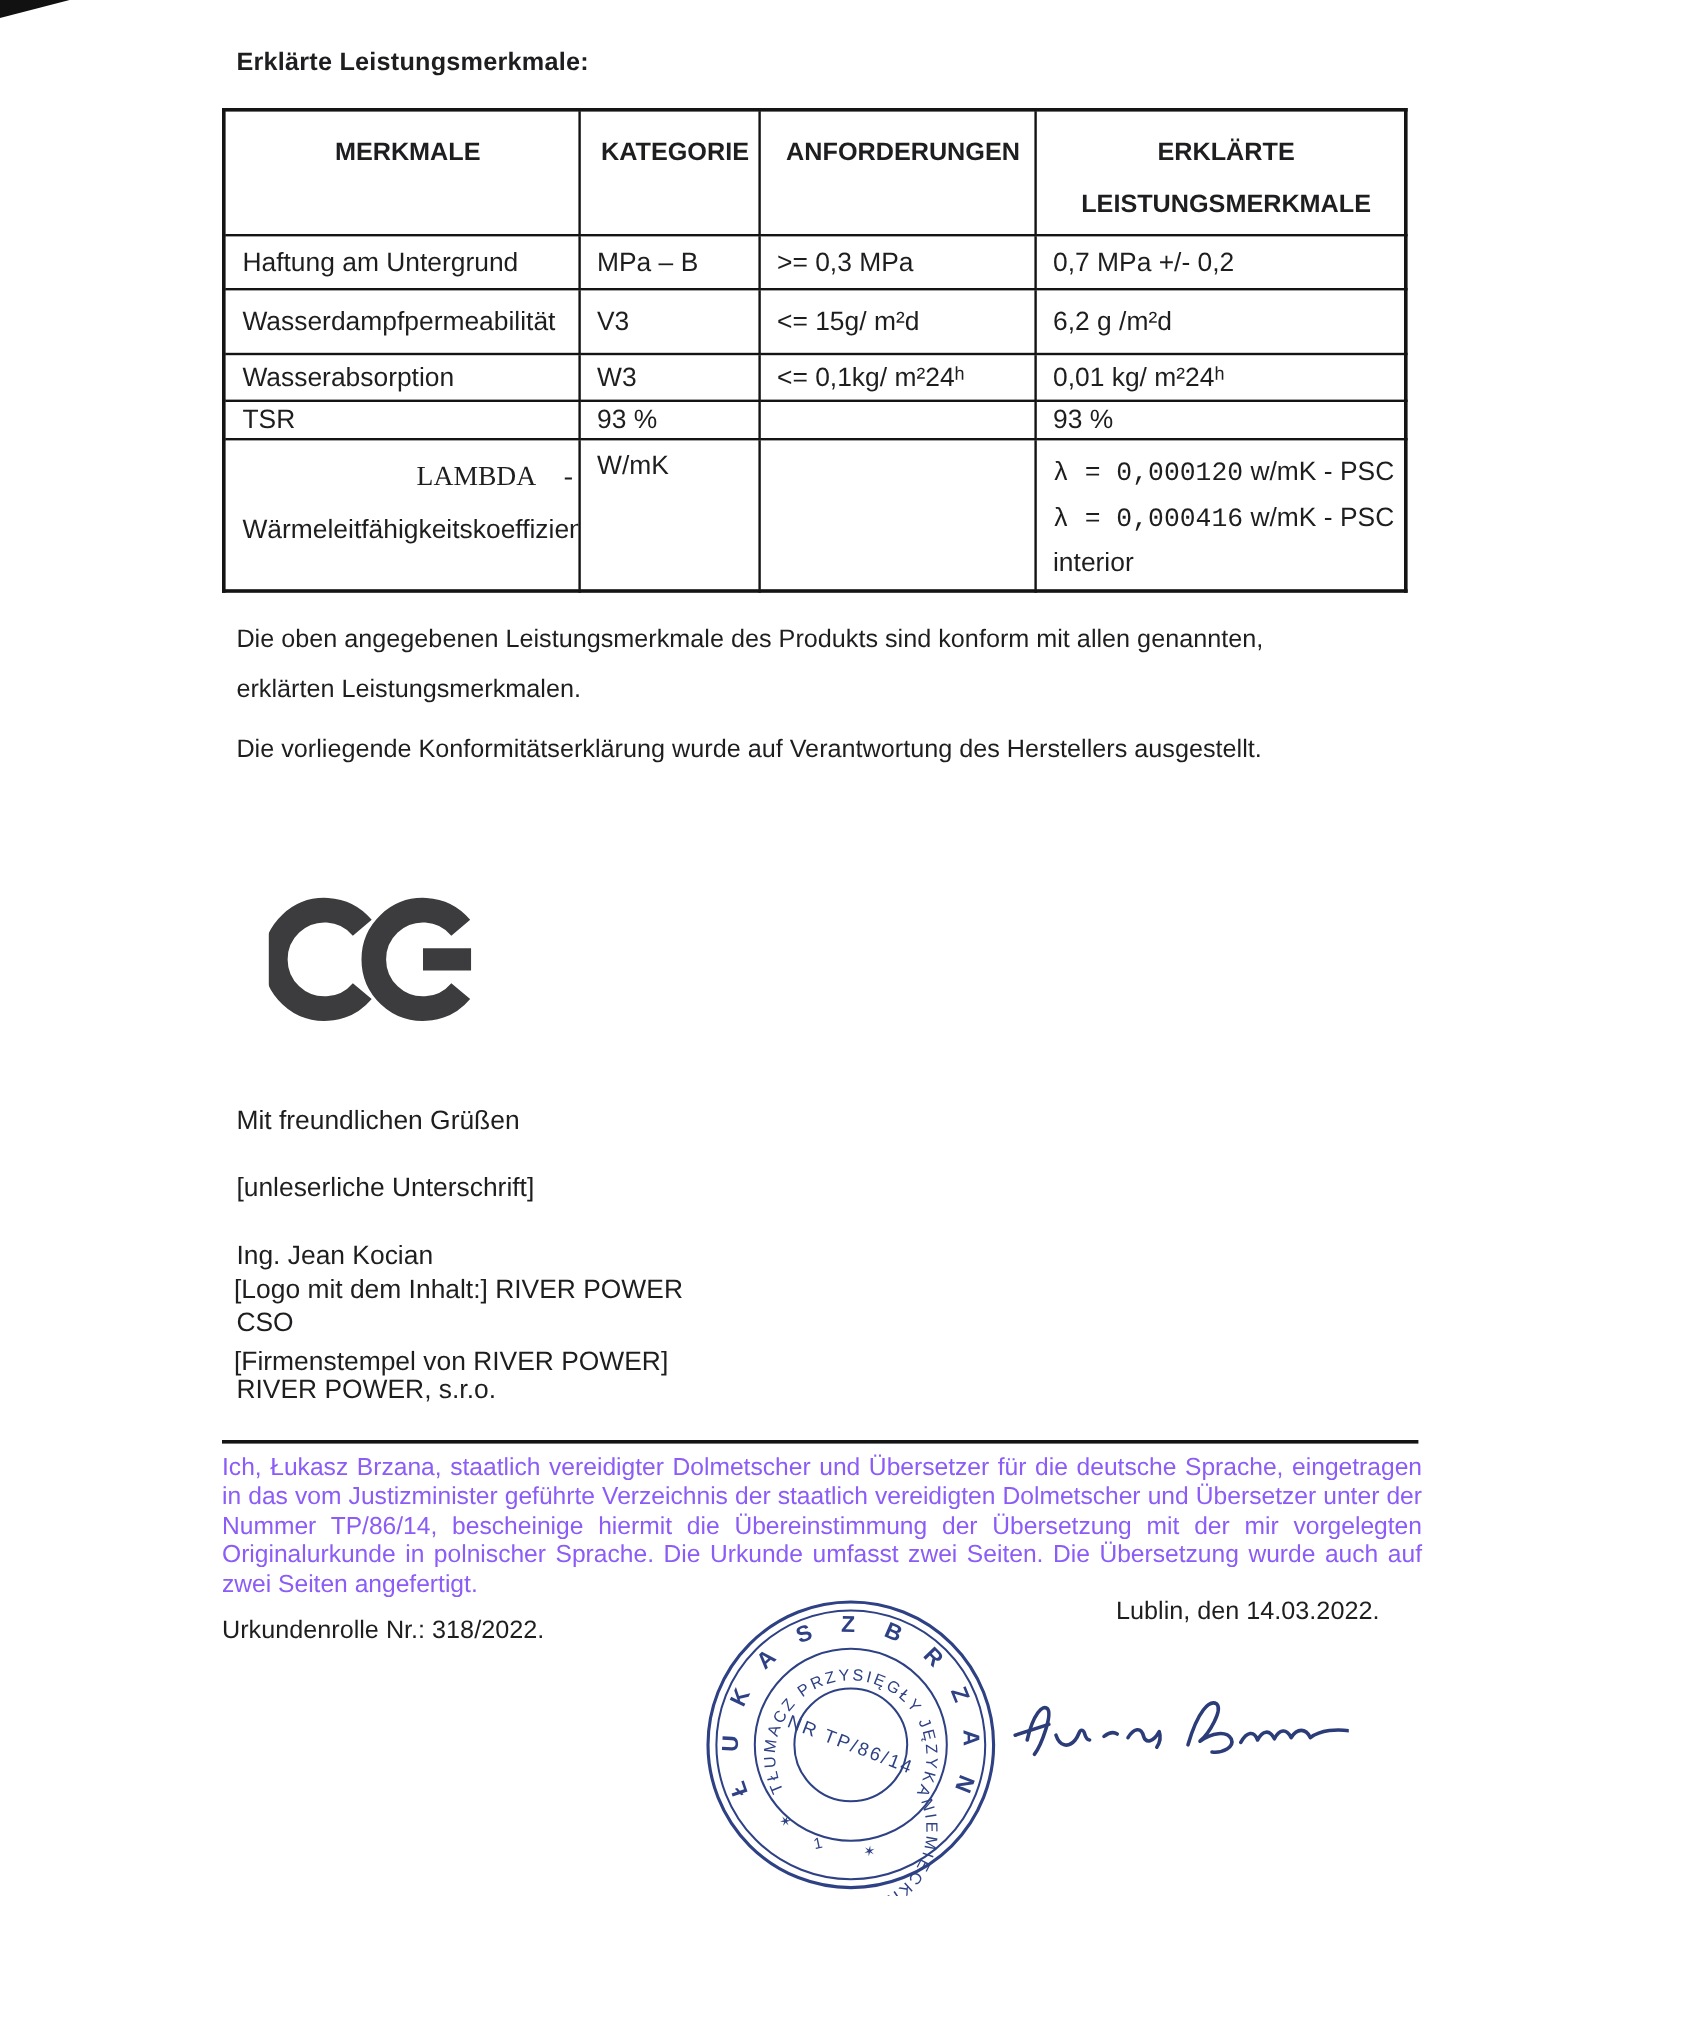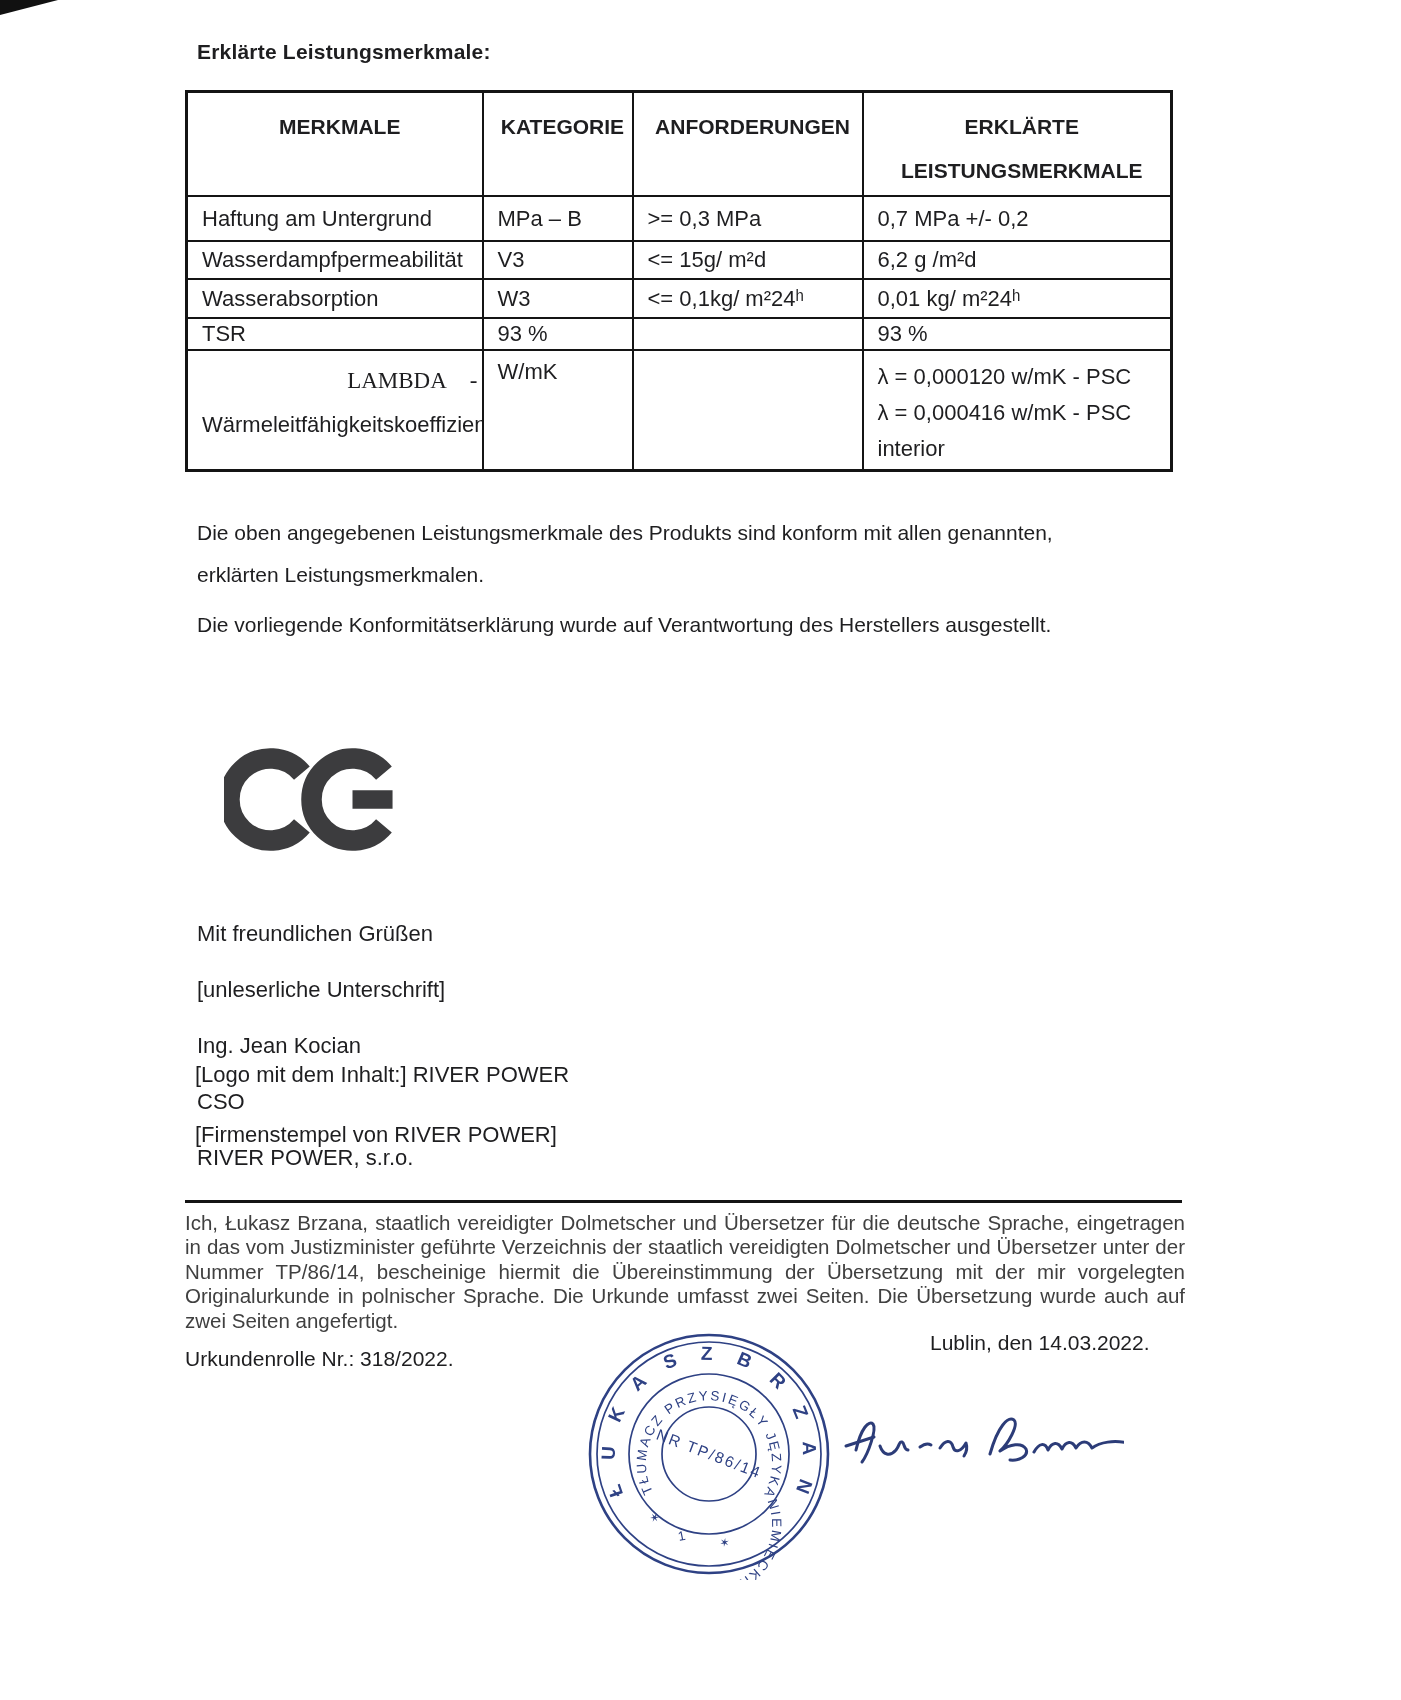--- a/index.html
+++ b/index.html
@@ -21,32 +21,32 @@
     border:2px solid #141414;font-size:22px;font-weight:normal;
     padding:2px 4px 2px 14px;text-align:left;vertical-align:middle;
     overflow:hidden;
   }
   table.perf th{
     font-weight:bold;text-align:center;vertical-align:top;
     padding-top:12px;font-size:21px;line-height:44px;
   }
   .hdr2{display:block;line-height:44px;}
   .cell-sub{display:block;line-height:36px;white-space:nowrap;}
-  .serif{font-family:Liberation Sans, sans-serif;}
+  .serif{font-family:Liberation Mono, monospace;}
   .lambda-name{font-family:"Liberation Serif",serif;display:block;line-height:44px;font-size:23px;text-align:right;}
   .lambda-name2{font-family:"Liberation Sans",sans-serif;display:block;line-height:44px;font-size:22px;}
   .vtop{vertical-align:top !important;padding-top:8px !important;}
   .para{font-size:21px;line-height:42px;}
   .para2{font-size:21px;}
   .sigblock{font-size:22px;line-height:28px;white-space:pre-line;}
   .sigblock div{height:28px;}
   .bracket-line{font-size:22px;}
   .rule{background:#141414;height:3px;}
   .translator{
-    font-size:20.5px;line-height:24.4px;text-align:justify;color:#404040;
+    font-size:20.5px;line-height:24.4px;text-align:justify;color:#8b5cf6;
   }
   .small-line{font-size:21px;}
   svg text{font-family:"Liberation Sans",sans-serif;}
 </style>
 </head>
 <body>
 
 <div class="page">
 
   <div class="scan-corner"></div>
@@ -70,21 +70,21 @@
           <span class="hdr2">ERKLÄRTE</span>
           <span class="hdr2">LEISTUNGSMERKMALE</span>
         </th>
       </tr>
       <tr style="height:45px">
         <td>Haftung am Untergrund</td>
         <td>MPa – B</td>
         <td>&gt;= 0,3 MPa</td>
         <td>0,7 MPa +/- 0,2</td>
       </tr>
-      <tr style="height:38px">
+      <tr style="height:54px">
         <td>Wasserdampfpermeabilität</td>
         <td>V3</td>
         <td>&lt;= 15g/ m²d</td>
         <td>6,2 g /m²d</td>
       </tr>
       <tr style="height:39px">
         <td>Wasserabsorption</td>
         <td>W3</td>
         <td>&lt;= 0,1kg/ m²24ʰ</td>
         <td>0,01 kg/ m²24ʰ</td>

